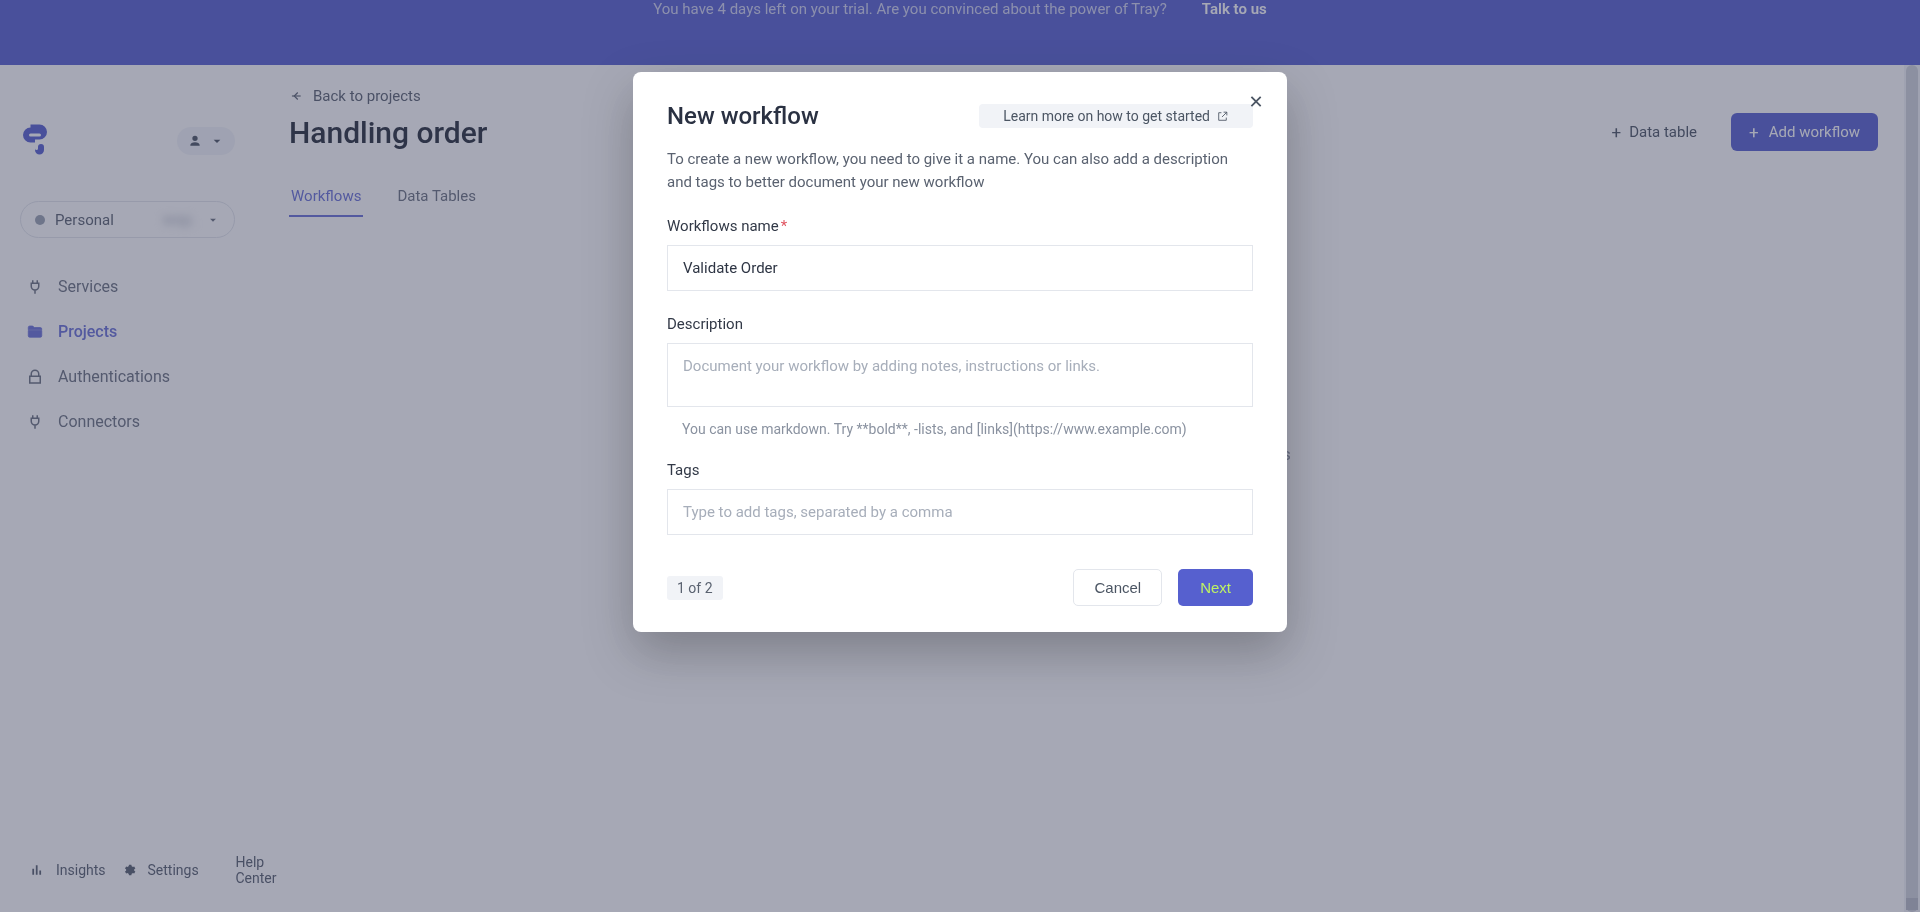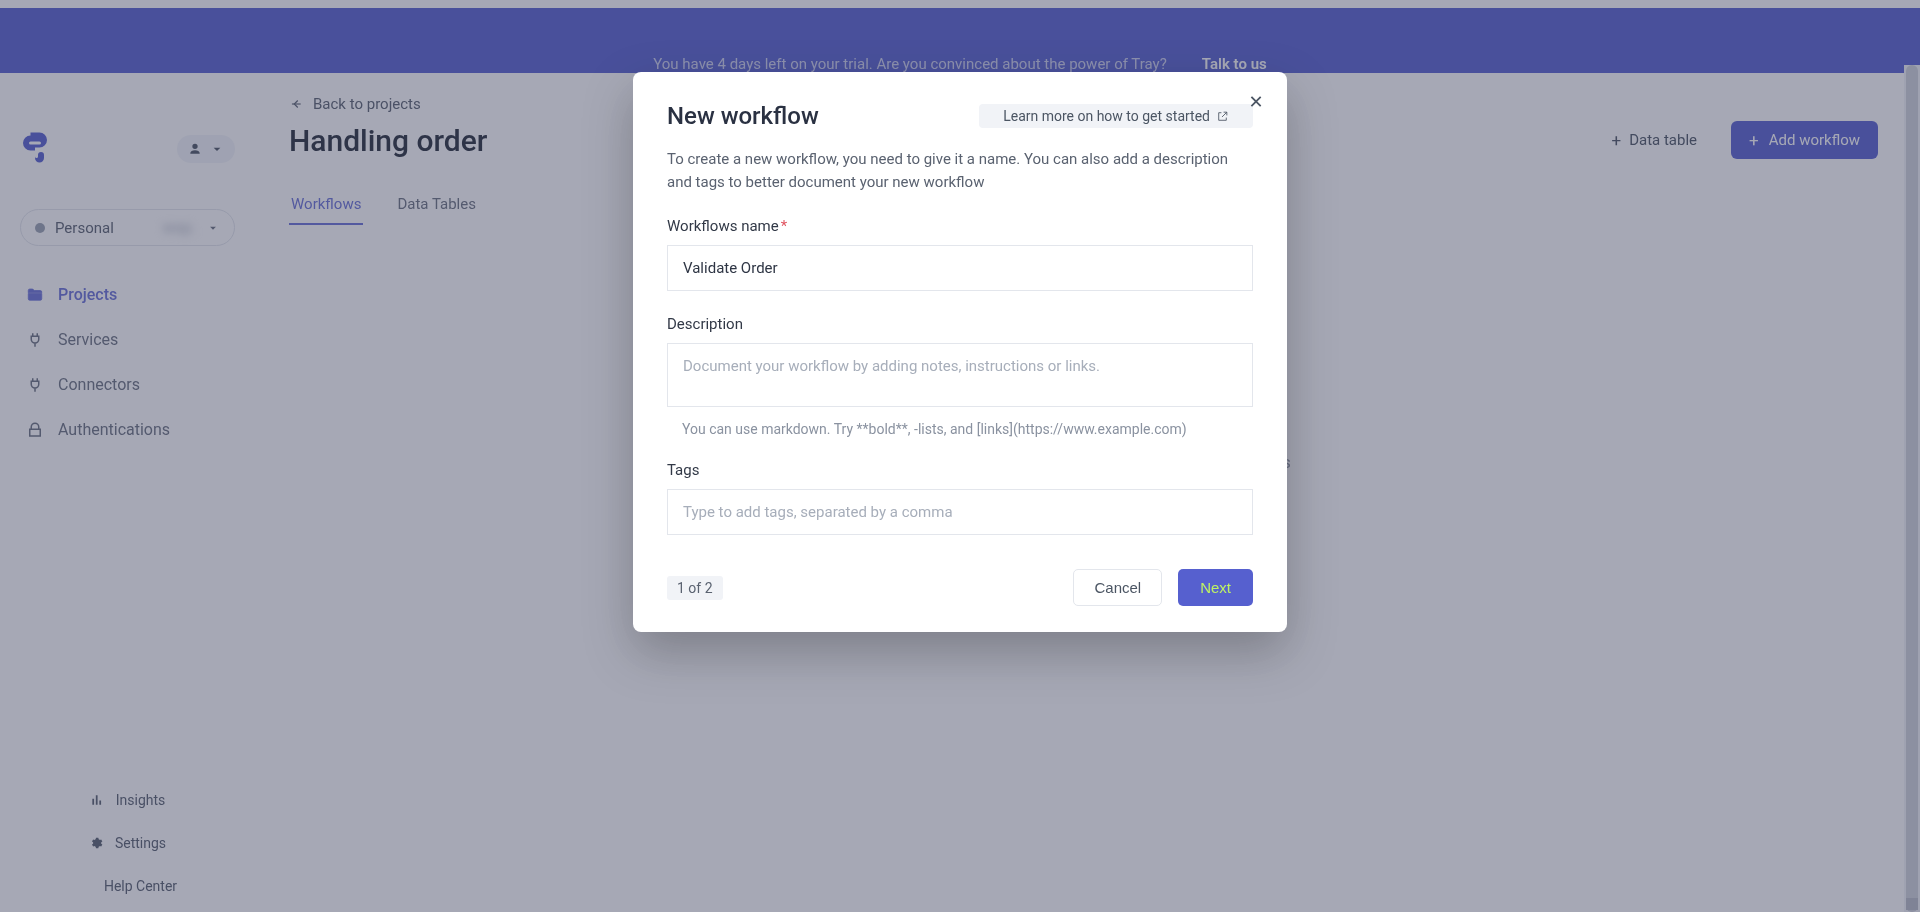--- a/index.html
+++ b/index.html
@@ -11,21 +11,21 @@
     --border:#E3E6EC;
     --bg:#FFFFFF;
     --sidebar-bg:#FFFFFF;
     --link:#6870D7;
   }
   *{box-sizing:border-box;}
   html,body{margin:0;padding:0;height:100%;width:100%;font-family:-apple-system,BlinkMacSystemFont,"Segoe UI",Roboto,Helvetica,Arial,sans-serif;background:#FFFFFF;}
   body{overflow:hidden;}
 
   
-  .banner{height:65px;background:var(--primary);display:flex;align-items:flex-end;justify-content:center;gap:35px;margin-top:8px;}
+  .banner{height:65px;background:var(--primary);display:flex;align-items:flex-start;justify-content:center;gap:35px;}
   .banner-msg{color:#CFD2F0;font-size:15px;}
   .banner-cta{color:#FFFFFF;font-weight:600;font-size:15px;cursor:pointer;}
 
   
   .app{display:flex;height:calc(912px - 65px);}
 
   
   .sidebar{width:255px;background:var(--sidebar-bg);display:flex;flex-direction:column;padding:46px 20px 20px;}
   .sidebar-top{display:flex;align-items:center;justify-content:space-between;height:60px;}
   .logo{width:36px;height:36px;color:var(--primary);}
@@ -33,21 +33,21 @@
   .user-chip svg{width:16px;height:16px;fill:#4B5563;}
   .ws-pill{margin-top:30px;display:flex;align-items:center;gap:10px;border:1px solid var(--border);border-radius:22px;padding:8px 14px;color:var(--text-mid);cursor:pointer;}
   .ws-dot{width:10px;height:10px;border-radius:50%;background:#9AA2B1;}
   .ws-name{flex:1;font-size:15px;}
   .ws-blur{filter:blur(4px);color:#AEB4C0;}
   .nav{margin-top:28px;display:flex;flex-direction:column;gap:4px;}
   .nav-item{display:flex;align-items:center;gap:14px;padding:11px 6px;border-radius:6px;color:#6B7280;font-size:16px;cursor:pointer;}
   .nav-item svg,.nav-item .nav-ic{width:18px;height:18px;fill:currentColor;stroke:currentColor;}
   .nav-item.active{color:var(--link);font-weight:500;}
   .sidebar-sep{height:1px;background:var(--border);margin:10px 0;}
-  .sidebar-bottom{margin-top:auto;display:flex;flex-direction:column;gap:15px;align-items:center;}
+  .sidebar-bottom{margin-top:auto;display:flex;flex-direction:row;gap:4px;align-items:center;}
   .sb-item{display:flex;align-items:center;gap:12px;padding:6px 6px;color:#575F6E;font-size:14px;cursor:pointer;}
   .sb-item svg{width:14px;height:14px;fill:currentColor;}
 
   
   .main{flex:1;padding:22px 42px 0 34px;position:relative;overflow:hidden;}
   .back{display:flex;align-items:center;gap:10px;color:var(--text-mid);font-size:15px;margin-bottom:8px;cursor:pointer;}
   .back svg{width:14px;height:14px;stroke:currentColor;stroke-width:2;fill:none;}
   .title-row{display:flex;align-items:center;justify-content:space-between;}
   .page-title{font-size:30px;font-weight:500;color:#262D3A;}
   .title-actions{display:flex;gap:18px;}
@@ -116,43 +116,43 @@
     <div class="ws-pill">
       <span class="ws-dot"></span>
       <span class="ws-name">Personal</span>
       <span class="ws-blur">wsp.</span>
       <svg viewBox="0 0 24 24" width="14" height="14" fill="#6B7280">
           <path d="M7 10l5 5 5-5z"></path>
         </svg>
     </div>
 
     <nav class="nav">
+      <div class="nav-item">
+        <svg viewBox="0 0 24 24">
+            <path fill="none" stroke-width="2" d="M9 3v4M15 3v4M7 7h10v4a5 5 0 0 1-5 5 5 5 0 0 1-5-5V7zM12 16v5"></path>
+          </svg>
+        <span>Services</span>
+      </div>
       <div class="nav-item active">
         <svg viewBox="0 0 24 24">
             <path d="M3 6a2 2 0 0 1 2-2h4l2 2h8a2 2 0 0 1 2 2v1H3V6zm0 4h18v7a2 2 0 0 1-2 2H5a2 2 0 0 1-2-2v-7z"></path>
           </svg>
         <span>Projects</span>
       </div>
       <div class="nav-item">
         <svg viewBox="0 0 24 24">
+            <path fill="none" stroke-width="2" d="M7 11V8a5 5 0 0 1 10 0v3M5 11h14v9H5z"></path>
+          </svg>
+        <span>Authentications</span>
+      </div>
+      <div class="nav-item">
+        <svg viewBox="0 0 24 24">
             <path fill="none" stroke-width="2" d="M9 3v4M15 3v4M7 7h10v4a5 5 0 0 1-5 5 5 5 0 0 1-5-5V7zM12 16v5"></path>
           </svg>
-        <span>Services</span>
-      </div>
-      <div class="nav-item">
-        <svg viewBox="0 0 24 24">
-            <path fill="none" stroke-width="2" d="M9 3v4M15 3v4M7 7h10v4a5 5 0 0 1-5 5 5 5 0 0 1-5-5V7zM12 16v5"></path>
-          </svg>
         <span>Connectors</span>
-      </div>
-      <div class="nav-item">
-        <svg viewBox="0 0 24 24">
-            <path fill="none" stroke-width="2" d="M7 11V8a5 5 0 0 1 10 0v3M5 11h14v9H5z"></path>
-          </svg>
-        <span>Authentications</span>
       </div>
     </nav>
 
     <div class="sidebar-bottom">
       <div class="sidebar-sep"></div>
       <div class="sb-item">
         <svg viewBox="0 0 24 24">
             <path d="M4 20V10h3v10H4zm6 0V4h3v16h-3zm6 0v-7h3v7h-3z"></path>
           </svg>
         <span>Insights</span>

